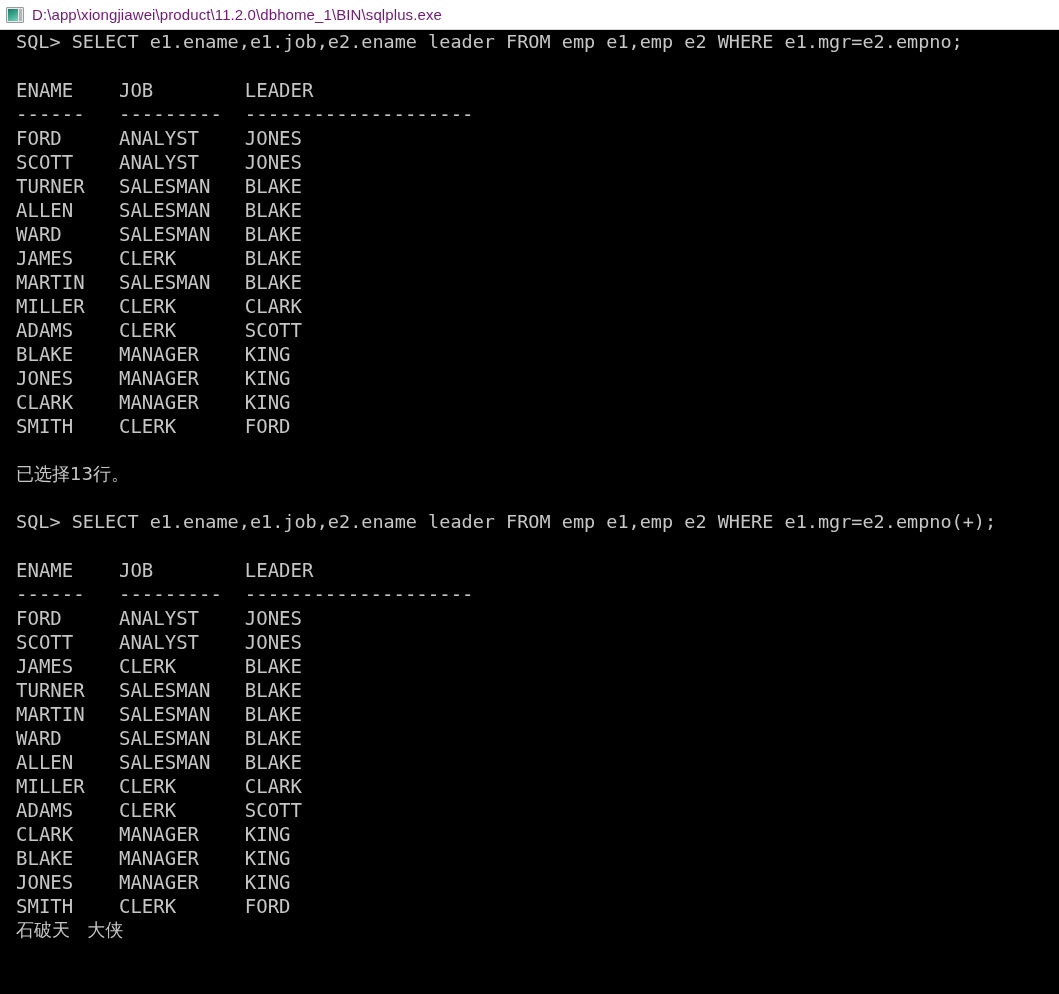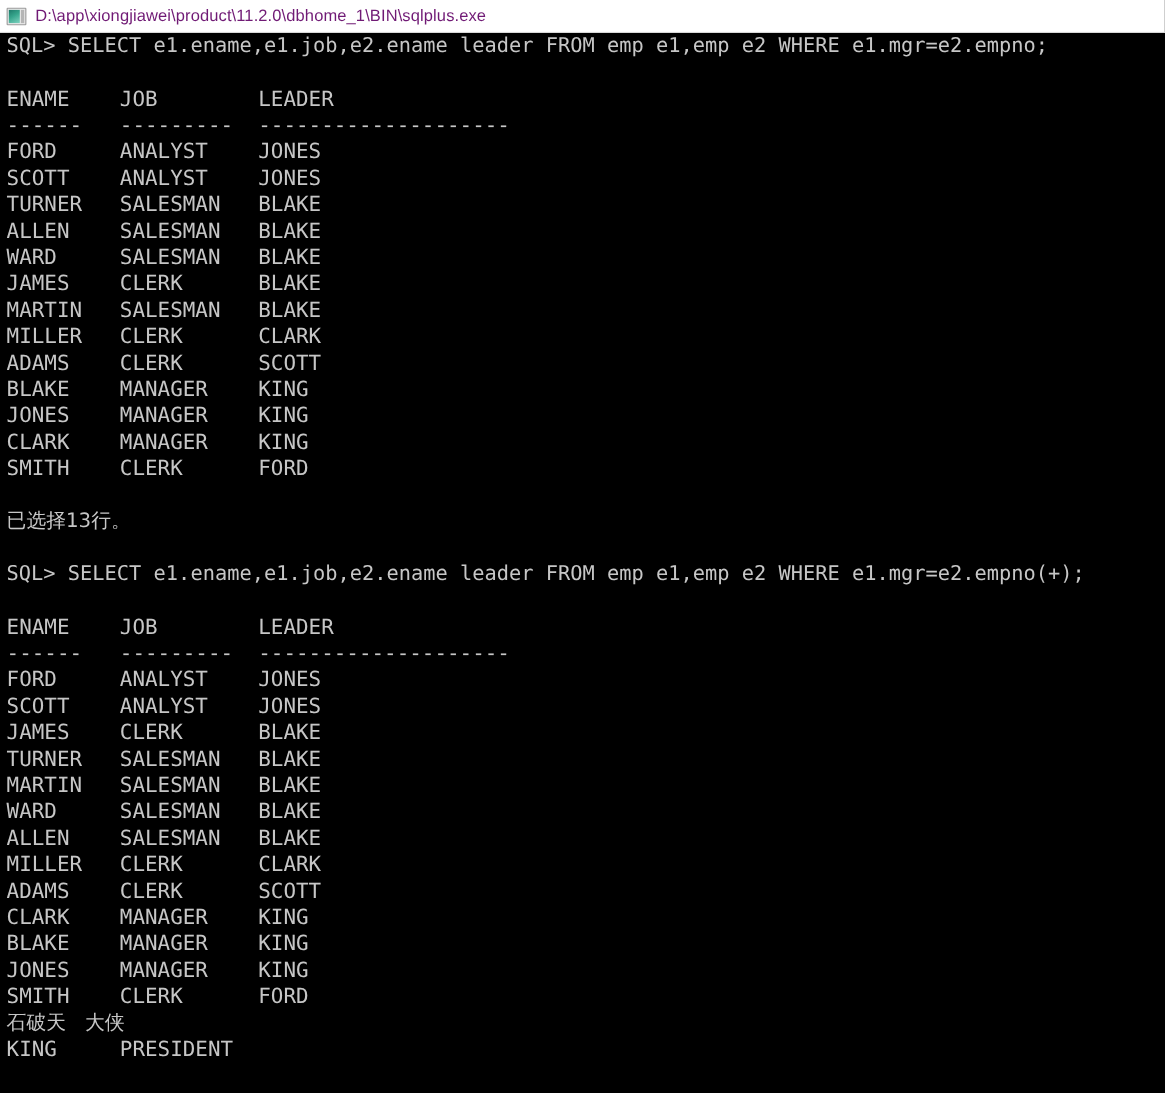--- a/index.html
+++ b/index.html
@@ -68,21 +68,21 @@
     overflow: hidden;
   }
   .line {
     height: 24px;
     line-height: 24px;
     font-size: 19px;
     font-family: "DejaVu Sans Mono", "Liberation Mono", monospace;
     color: #c6c6c6;
     white-space: pre;
     letter-spacing: 0px;
-    padding-left: 6px;
+    padding-left: 16px;
     overflow: hidden;
   }
   .line.blank { color: transparent; }
   .line.cjk {
     font-family: "DejaVu Sans", "Liberation Sans", sans-serif;
     font-size: 18px;
   }
   .row-cjk {
     font-family: "DejaVu Sans", "Liberation Sans", sans-serif;
     font-size: 18px;
@@ -133,15 +133,14 @@
   <div class="line">MARTIN   SALESMAN   BLAKE</div>
   <div class="line">WARD     SALESMAN   BLAKE</div>
   <div class="line">ALLEN    SALESMAN   BLAKE</div>
   <div class="line">MILLER   CLERK      CLARK</div>
   <div class="line">ADAMS    CLERK      SCOTT</div>
   <div class="line">CLARK    MANAGER    KING</div>
   <div class="line">BLAKE    MANAGER    KING</div>
   <div class="line">JONES    MANAGER    KING</div>
   <div class="line">SMITH    CLERK      FORD</div>
   <div class="line row-cjk">石破天   大侠</div>
-  <div class="line">KING     PRESIDENT</div>
 
 </div>
 
 </body></html>

